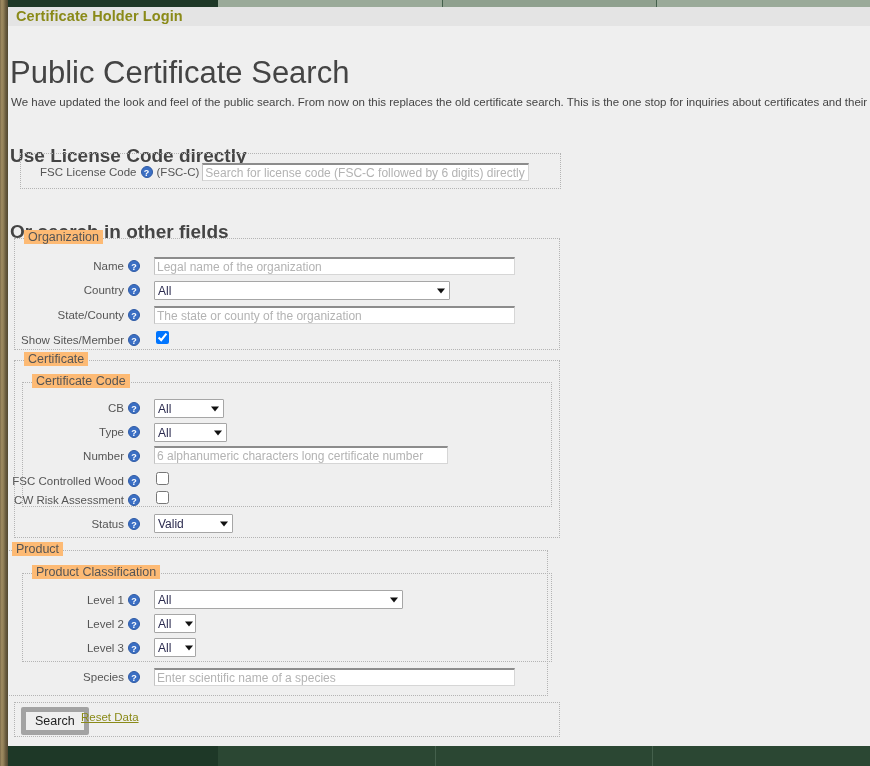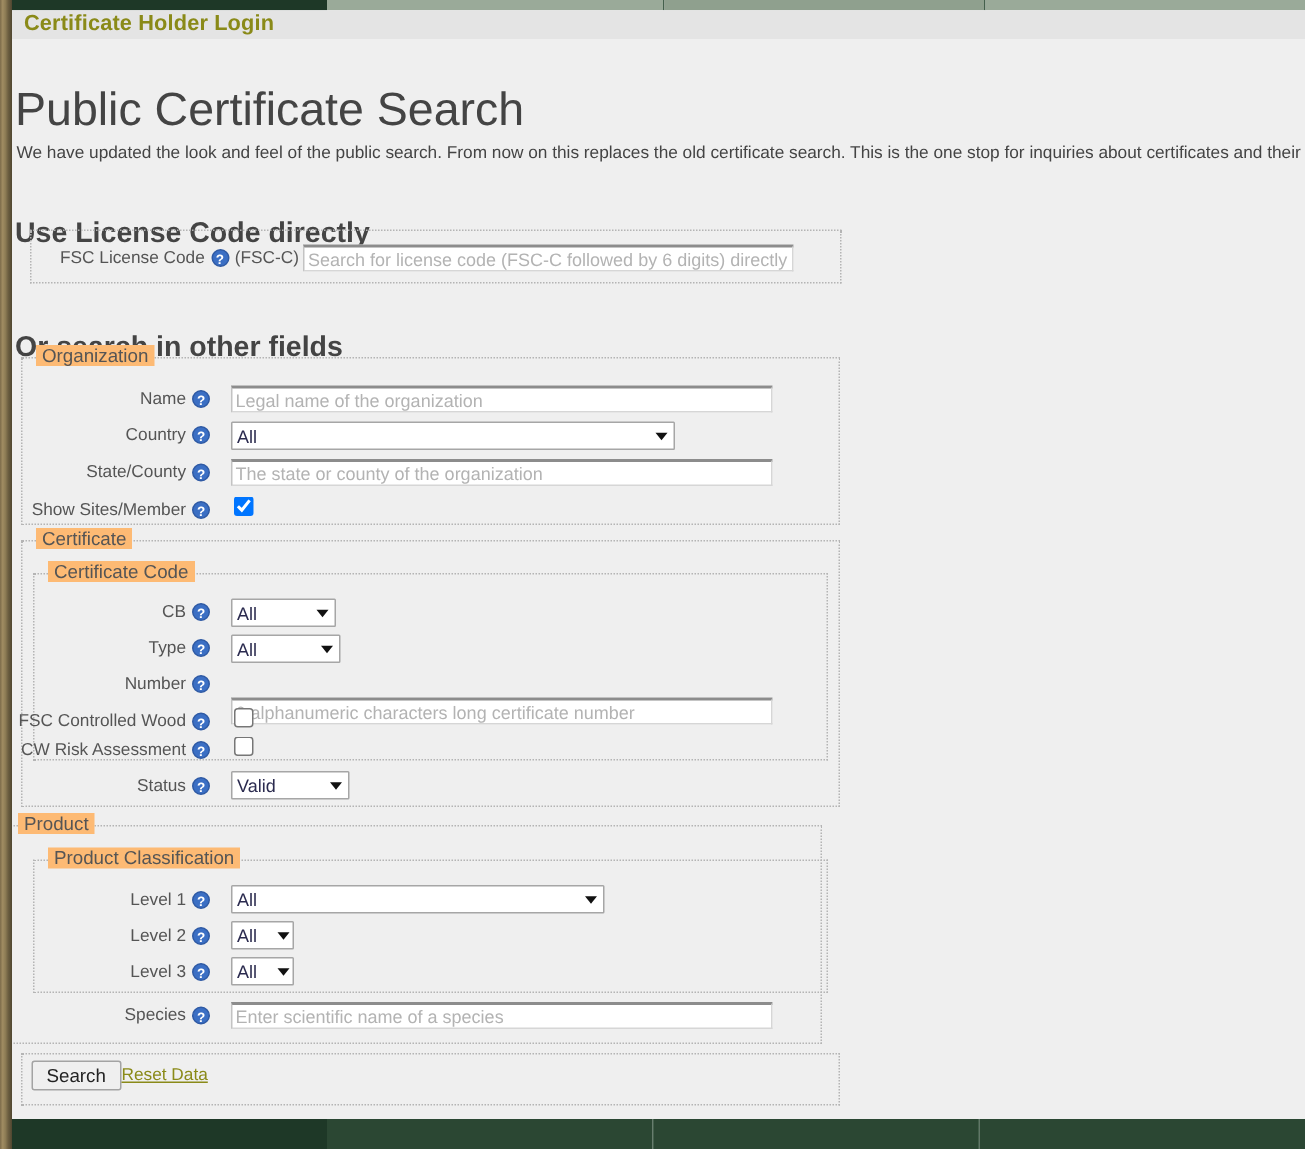--- a/index.html
+++ b/index.html
@@ -201,21 +201,21 @@
     margin: 0 0 0 2px;
     vertical-align: middle;
   }
 
   
   .btn {
     font-family: "Liberation Sans", sans-serif;
     font-size: 12.5px;
     color: #222222;
     background: #efefef;
-    border: 1px solid #a3a3a3;
+    border: 5px solid #a3a3a3;
     border-radius: 2px;
     padding: 2px 9px;
     cursor: pointer;
   }
   .link {
     font-size: 11.5px;
     color: #8a8a18;
     text-decoration: underline;
     margin-left: 9px;
     cursor: pointer;
@@ -315,21 +315,21 @@
   <select class="sel" style="width:73px;">
     <option>All</option>
   </select>
   <span class="sel-arrow"></span>
 </span>
 
 <div class="row" style="left:24px; top:446px; width:120px; justify-content:flex-end;">
   <span class="lbl">Number</span>
   <span class="help">?</span>
 </div>
-<input class="tin" type="text" style="position: absolute; left: 154px; top: 465px; width: 361px;" placeholder="6 alphanumeric characters long certificate number">
+<input class="tin" type="text" style="position: absolute; left: 154px; top: 446px; width: 294px;" placeholder="6 alphanumeric characters long certificate number">
 
 <div class="row" style="left:14px; top:471px; width:130px; justify-content:flex-end;">
   <span class="lbl">FSC Controlled Wood</span>
   <span class="help">?</span>
 </div>
 <input class="cbx" type="checkbox" style="position: absolute; left: 154px; top: 472px;">
 
 <div class="row" style="left:14px; top:490px; width:130px; justify-content:flex-end;">
   <span class="lbl">CW Risk Assessment</span>
   <span class="help">?</span>

